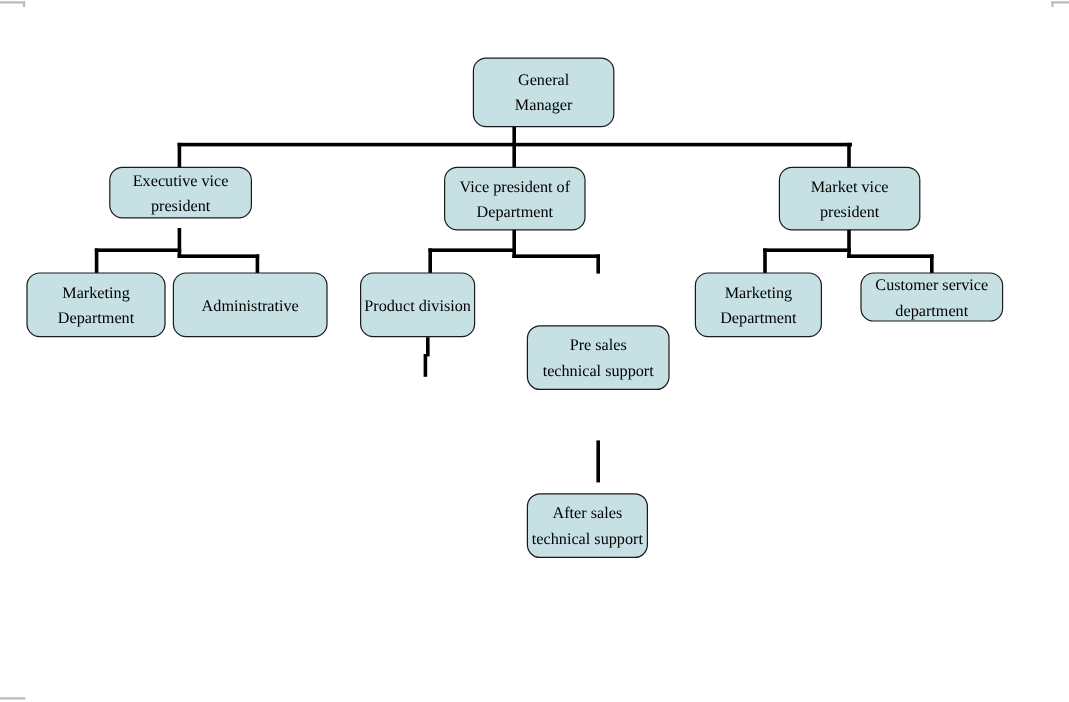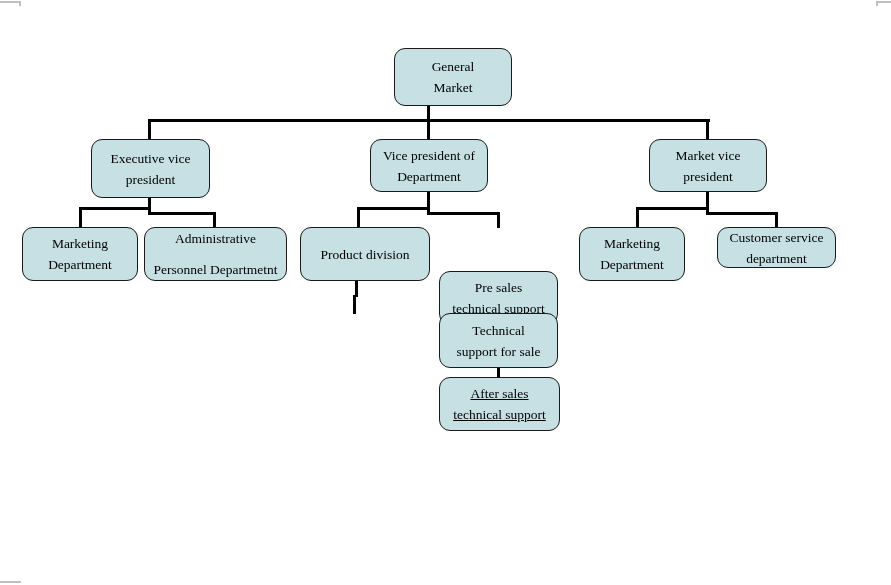--- a/index.html
+++ b/index.html
@@ -74,63 +74,58 @@
   <div class="seg" style="left:706px;top:212px;width:72px;height:3px;"></div>
   <div class="seg" style="left:775px;top:212px;width:3px;height:16px;"></div>
 
   <div class="seg" style="left:355px;top:281px;width:3px;height:16px;"></div>
   <div class="seg" style="left:353px;top:295px;width:3px;height:19px;"></div>
   <div class="seg" style="left:497px;top:281px;width:3px;height:33px;"></div>
   <div class="seg" style="left:497px;top:367px;width:3px;height:35px;"></div>
 
   <div class="node" style="left:370px;top:48px;width:118px;height:58px;margin-left:24px;">
     <span>General</span>
-    <span>Market</span>
+    <span>Manager</span>
   </div>
 
-  <div class="node" style="left:91px;top:139px;width:119px;height:59px;">
+  <div class="node" style="left:91px;top:139px;width:119px;height:43px;">
     <span>Executive vice</span>
     <span>president</span>
   </div>
   <div class="node" style="left:370px;top:139px;width:118px;height:53px;border-radius:11px;">
     <span>Vice president of</span>
     <span>Department</span>
   </div>
   <div class="node" style="left:649px;top:139px;width:118px;height:53px;">
     <span>Market vice</span>
     <span>president</span>
   </div>
 
   <div class="node" style="left:22px;top:227px;width:116px;height:54px;">
     <span>Marketing</span>
     <span>Department</span>
   </div>
-  <div class="node" style="left:144px;top:227px;width:143px;height:54px;gap:10px;">
+  <div class="node" style="left:144px;top:227px;width:129px;height:54px;gap:10px;">
     <span>Administrative</span>
-    <span>Personnel Departmetnt</span>
   </div>
-  <div class="node" style="left:300px;top:227px;width:130px;height:54px;align-items:center;">
+  <div class="node" style="left:300px;top:227px;width:96px;height:54px;align-items:center;">
     <span>Product division</span>
   </div>
   <div class="node" style="left:439px;top:227px;width:119px;height:54px;margin-top:44px;">
     <span>Pre sales</span>
     <span>technical support</span>
   </div>
   <div class="node" style="left:579px;top:227px;width:106px;height:54px;">
     <span>Marketing</span>
     <span>Department</span>
   </div>
   <div class="node" style="left:717px;top:227px;width:119px;height:41px;">
     <span>Customer service</span>
     <span>department</span>
   </div>
 
-  <div class="node" style="left:439px;top:313px;width:119px;height:55px;">
-    <span>Technical</span>
-    <span>support for sale</span>
-  </div>
 
-  <div class="node" style="left:439px;top:377px;width:121px;height:54px;text-decoration:underline;">
+  <div class="node" style="left:439px;top:411px;width:101px;height:54px;">
     <span>After sales</span>
     <span>technical support</span>
   </div>
 
 </div>
 
 </body></html>

